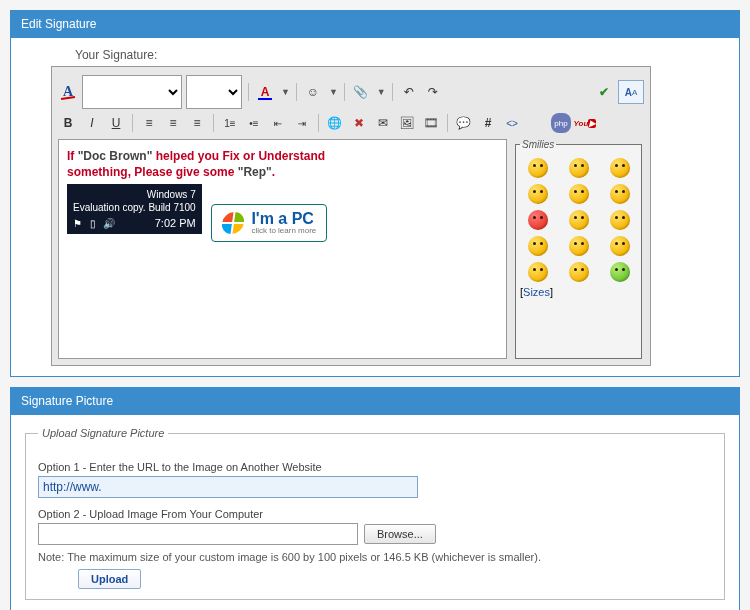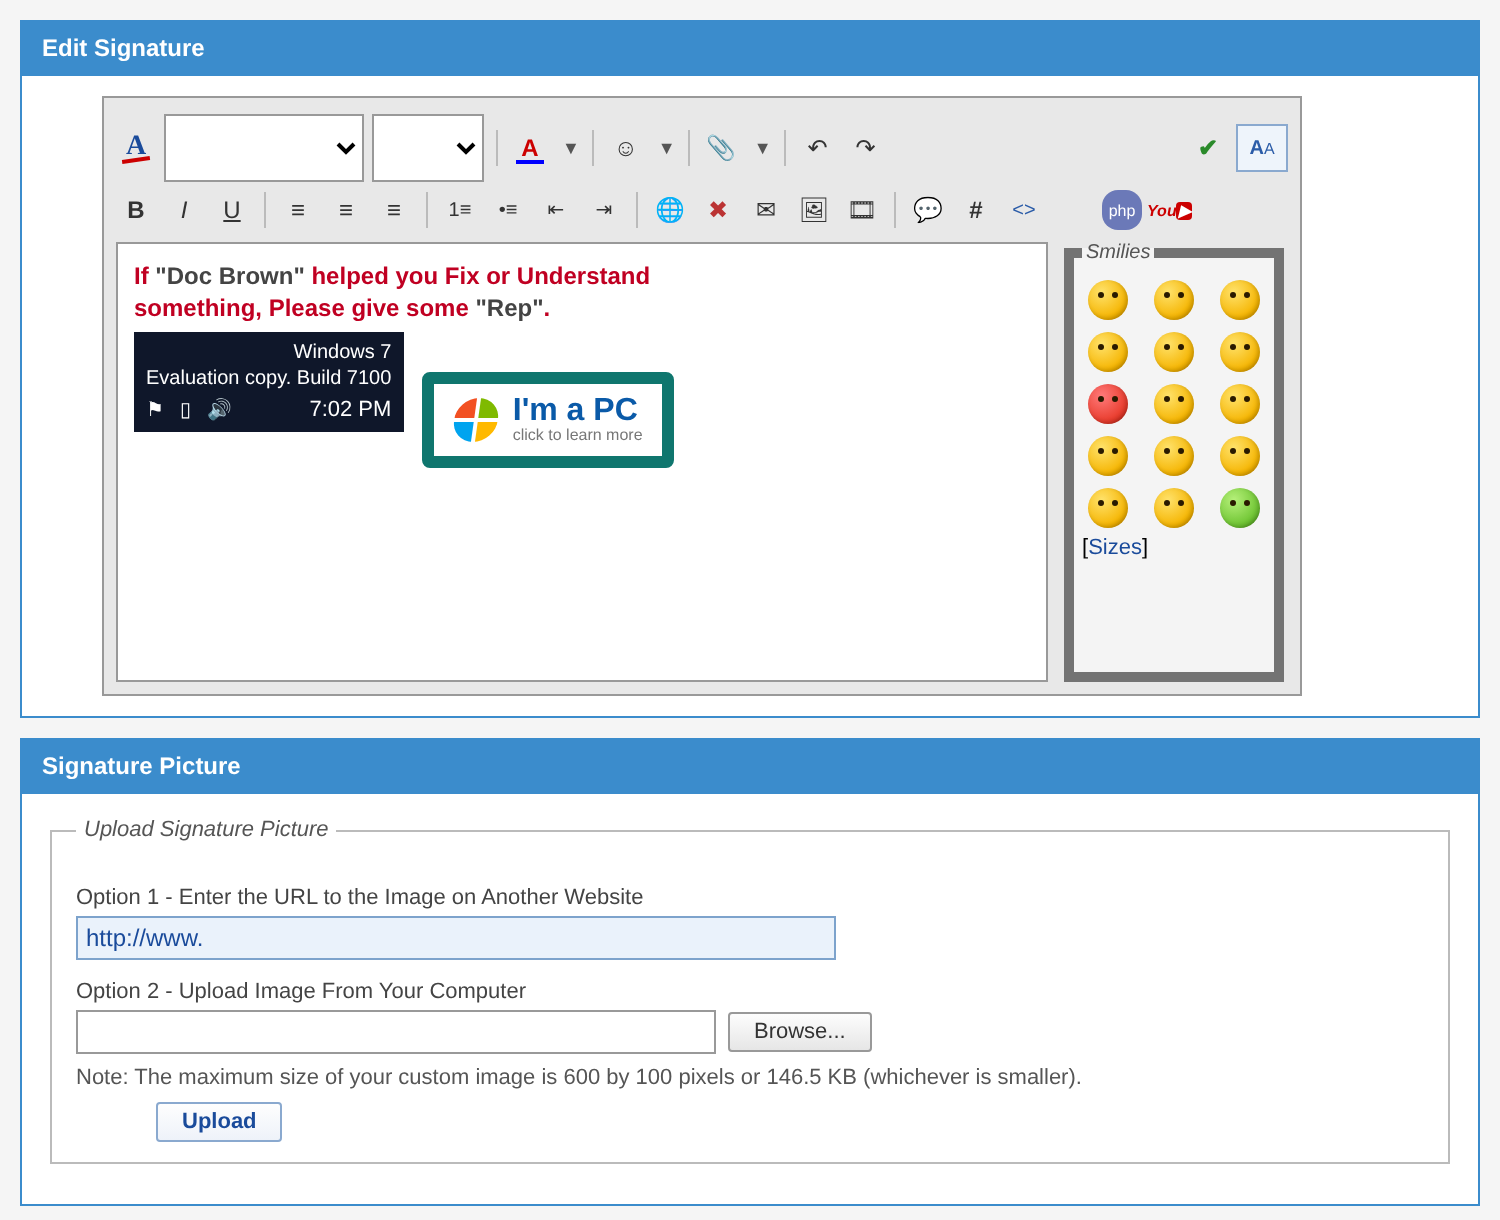--- a/index.html
+++ b/index.html
@@ -8,21 +8,21 @@
     padding: 10px;
     font-family: Verdana, Arial, sans-serif;
     font-size: 11px;
     background: #f5f5f5;
     width: 750px;
     overflow: hidden;
   }
   .section-header {
     background: #3b8ccc;
     color: #fff;
-    font-weight: bold;
+    font-weight: normal;
     padding: 6px 10px;
     font-size: 12px;
     border: 1px solid #3b8ccc;
     position: relative;
   }
   .section-body {
     background: #fff;
     border: 1px solid #3b8ccc;
     border-top: none;
     padding: 10px 10px 10px 40px;
@@ -109,21 +109,21 @@
     margin-top:4px;
     vertical-align:top;
   }
   .win-badge .row1{ text-align:right; font-size:10px; }
   .win-badge .row2{ font-size:10px; }
   .win-badge .row3{ display:flex; align-items:center; gap:8px; margin-top:2px;}
   .win-badge .row3 .time{margin-left:auto; font-size:11px;}
 
   .pc-badge{
     display:inline-block; vertical-align:top;
-    border:6px solid #0f766e; border-radius:4px;
+    border:1px solid #0f766e; border-radius:4px;
     background:#fff; padding:6px 10px;
     margin-left:6px; margin-top:24px;
     line-height:1;
   }
   .pc-badge .winlogo{
     display:inline-block; width:22px; height:22px; vertical-align:middle; margin-right:4px;
     background:
       linear-gradient(#f25022,#f25022) 0 0/10px 10px no-repeat,
       linear-gradient(#7fba00,#7fba00) 12px 0/10px 10px no-repeat,
       linear-gradient(#00a4ef,#00a4ef) 0 12px/10px 10px no-repeat,
@@ -132,22 +132,22 @@
     transform: skewX(-8deg);
   }
   .pc-badge .txt{
     display:inline-block; vertical-align:middle;
     font-family: Arial, sans-serif;
   }
   .pc-badge .txt .big{ font-size:16px; font-weight:bold; color:#0a5aa8; }
   .pc-badge .txt .small{ font-size:8px; color:#777; display:block; text-align:right;}
 
   .smilies{
-    width:110px;
-    border:5px solid #737373;
+    width:127px;
+    border:1px solid #737373;
     background:#f4f4f4;
     padding:4px;
   }
   .smilies legend{ font-size:10px; font-style:italic; color:#555; padding:0 2px;}
   .smilies-grid{
     display:grid; grid-template-columns: repeat(3,1fr);
     gap:6px; justify-items:center; padding:4px 0;
   }
   .face{
     width:20px;height:20px;border-radius:50%;
@@ -197,20 +197,21 @@
   
   .glyph{font-family: Arial, sans-serif;}
 </style>
 </head>
 <body>
 
 <div class="section-header">
   <span>Edit Signature</span>
 </div>
 <div class="section-body">
+  <div class="your-sig-label">Your Signature:</div>
 
   <div class="editor-wrap">
 
     <div class="toolbar-row">
       <span class="tb-btn logo-a">A</span>
       <select class="tb-sel" style="width:100px">
         <option>Fonts</option>
       </select>
       <select class="tb-sel" style="width:56px">
         <option>Sizes</option>

